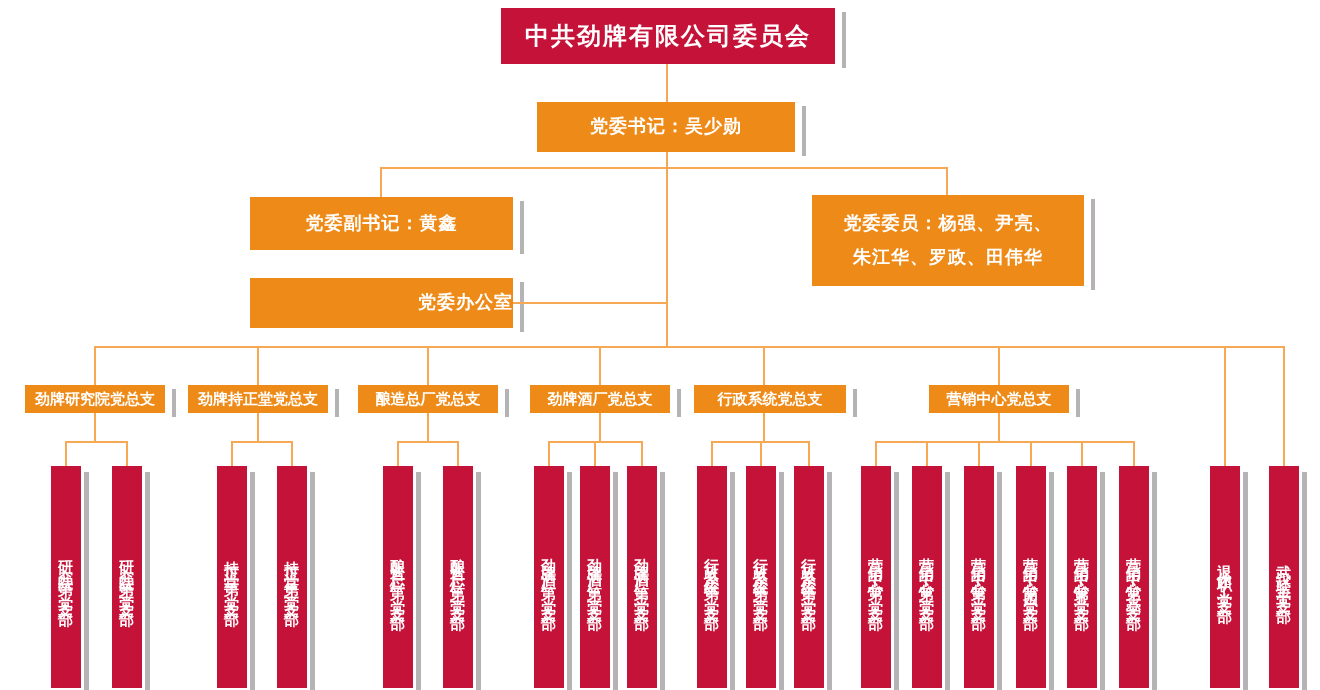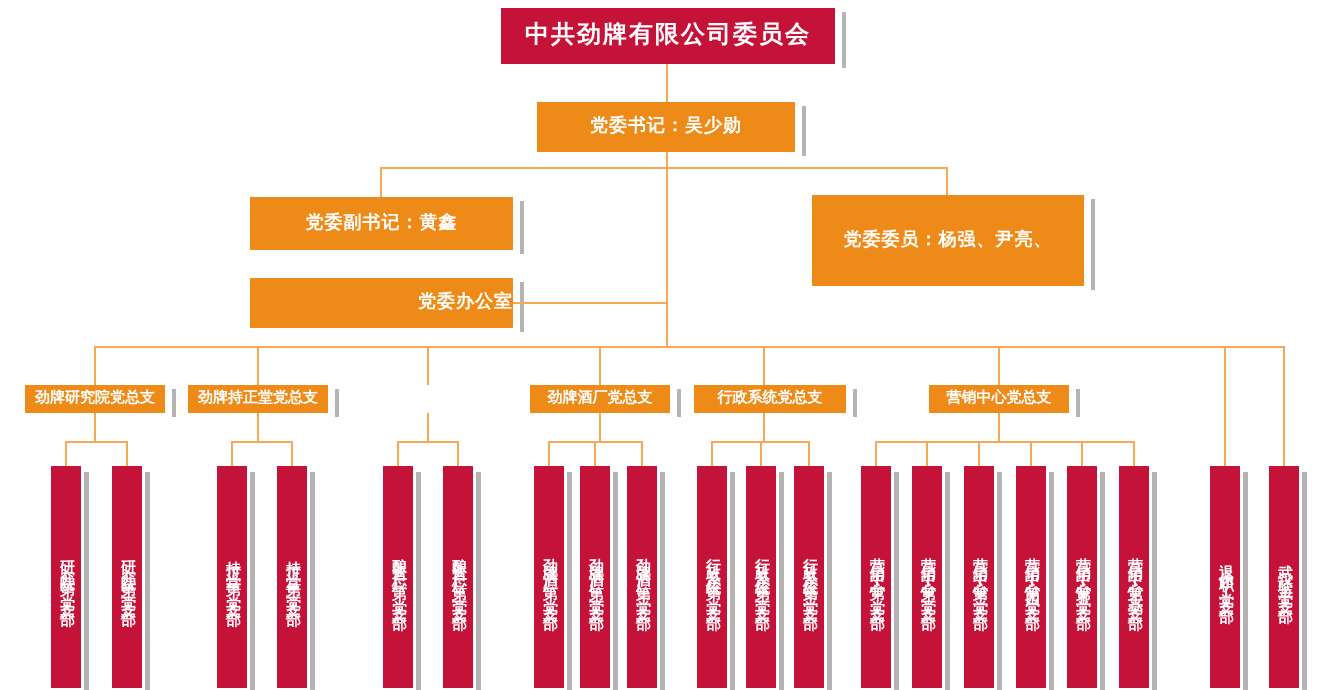--- a/index.html
+++ b/index.html
@@ -1,21 +1,21 @@
 <!DOCTYPE html>
 <html style="--red: #C41239; --orange: #EE8A17; --line: #F6A854; --shadow: #B5B3B3; --text: #FFFFFF;"><head>
 <meta charset="utf-8">
 <style>
   :root{
     --red:#C41239; --orange:#EE8A17; --line:#F6A854; --shadow:#B5B3B3; --text:#FFFFFF;
   }
   html,body{margin:0;padding:0;background:#fff;}
   #stage{
     position:relative;width:1320px;height:690px;background:#fff;overflow:hidden;
-    font-family:Liberation Mono, monospace;
+    font-family:Liberation Sans, sans-serif;
   }
   .node{
     position:absolute;background:var(--orange);color:var(--text);font-weight:bold;
     display:flex;flex-direction:column;align-items:center;justify-content:center;
     text-align:center;box-sizing:border-box;line-height:1.2;
   }
   .node.red{background:var(--red);}
   .node::after{ 
     content:"";position:absolute;top:4px;right:-11px;width:4px;height:100%;background:var(--shadow);
   }
@@ -48,20 +48,21 @@
   <div class="node f18" style="left:250px;top:197px;width:263px;height:53px;">
     <span>党委副书记：黄鑫</span>
   </div>
 
   <div class="node f18" style="left:537px;top:102px;width:258px;height:50px;">
     <span>党委书记：吴少勋</span>
   </div>
 
   <div class="node f18 two-line" style="left:812px;top:195px;width:272px;height:91px;">
     <span>党委委员：杨强、尹亮、</span>
+    <span>朱江华、罗政、田伟华</span>
   </div>
 
   <div class="node f18" style="left:250px;top:278px;width:263px;height:50px;align-items:flex-end;">
     <span>党委办公室</span>
   </div>
 
   <div class="cline" style="left:666px;top:64px;width:2px;height:38px;"></div>
   <div class="cline" style="left:666px;top:152px;width:2px;height:196px;"></div>
   <div class="cline" style="left:380px;top:167px;width:568px;height:2px;"></div>
   <div class="cline" style="left:380px;top:167px;width:2px;height:30px;"></div>
@@ -91,20 +92,23 @@
     <div class="cline" style="left: 232px; top: 441px; width: 60px; height: 2px;"></div>
     <div class="cline" style="left: 231px; top: 441px; width: 2px; height: 25px;"></div>
     <div class="col" style="left: 217px; top: 466px; width: 30px; height: 222px;">
       <span>持正堂第一党支部</span>
     </div>
     <div class="cline" style="left: 291px; top: 441px; width: 2px; height: 25px;"></div>
     <div class="col" style="left: 277px; top: 466px; width: 30px; height: 222px;">
       <span>持正堂第二党支部</span>
     </div>
     <div class="cline" style="left: 427px; top: 346px; width: 2px; height: 39px;"></div>
+    <div class="node f15" style="left: 358px; top: 385px; width: 140px; height: 28px;">
+      <span>酿造总厂党总支</span>
+    </div>
     <div class="cline" style="left: 427px; top: 413px; width: 2px; height: 28px;"></div>
     <div class="cline" style="left: 398px; top: 441px; width: 60px; height: 2px;"></div>
     <div class="cline" style="left: 397px; top: 441px; width: 2px; height: 25px;"></div>
     <div class="col" style="left: 383px; top: 466px; width: 30px; height: 222px;">
       <span>酿造总厂第一党支部</span>
     </div>
     <div class="cline" style="left: 457px; top: 441px; width: 2px; height: 25px;"></div>
     <div class="col" style="left: 443px; top: 466px; width: 30px; height: 222px;">
       <span>酿造总厂第二党支部</span>
     </div>

